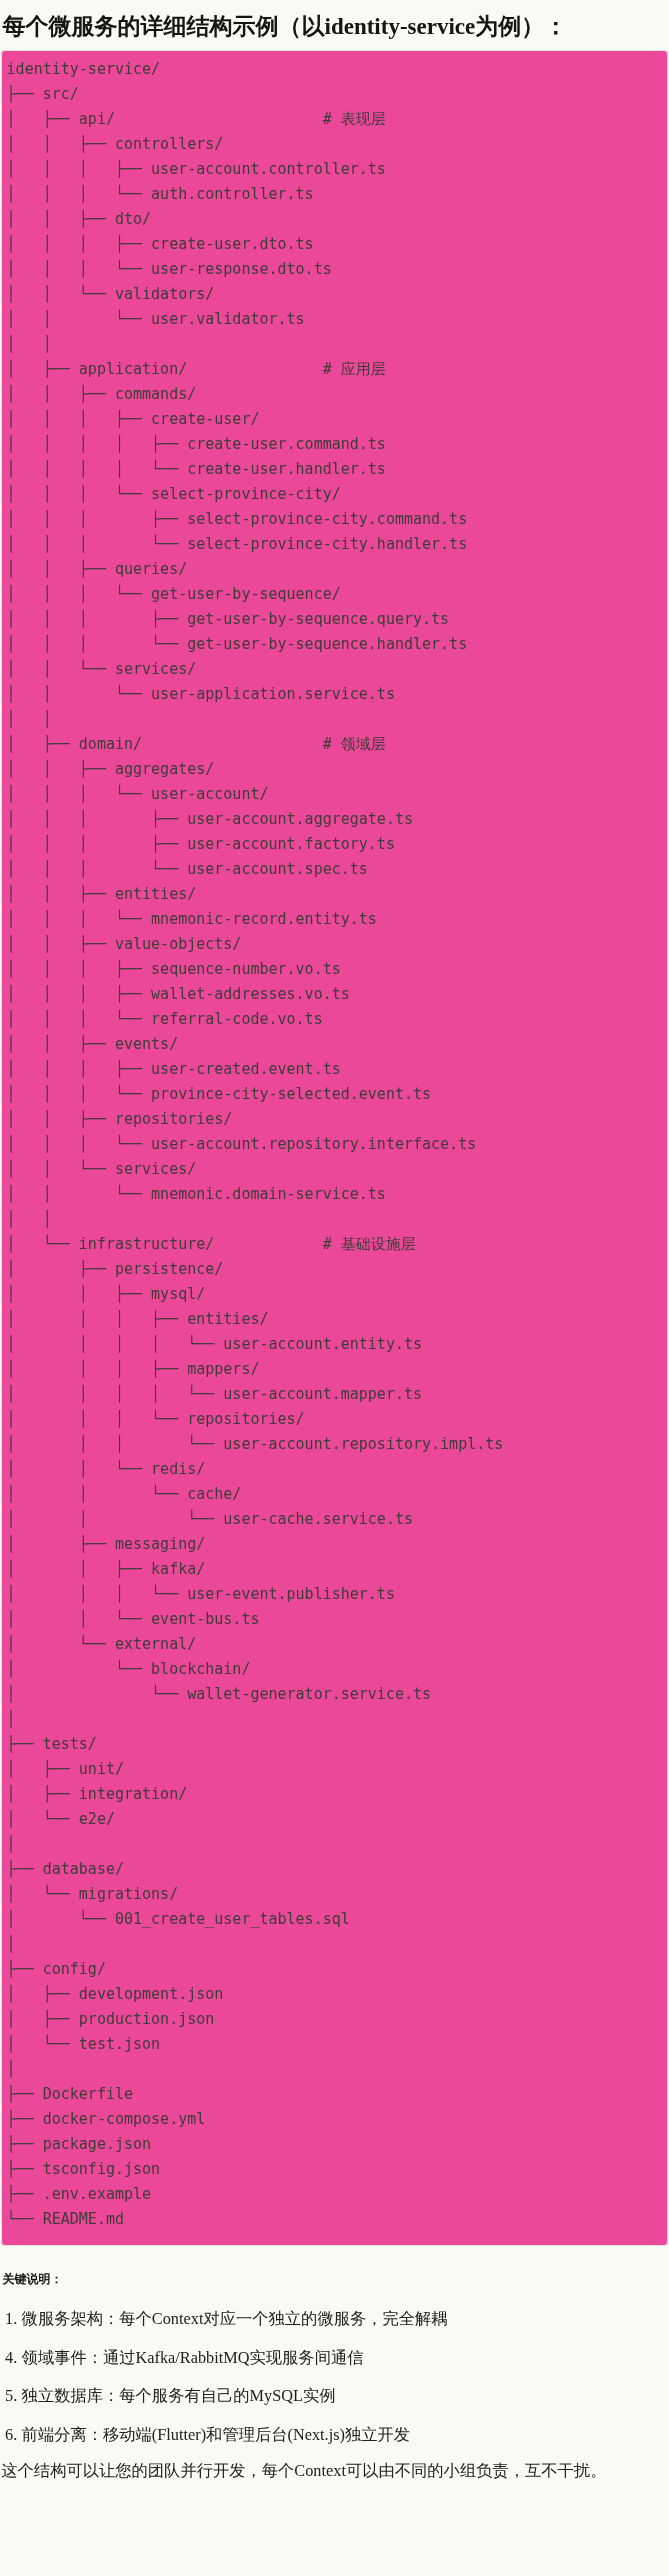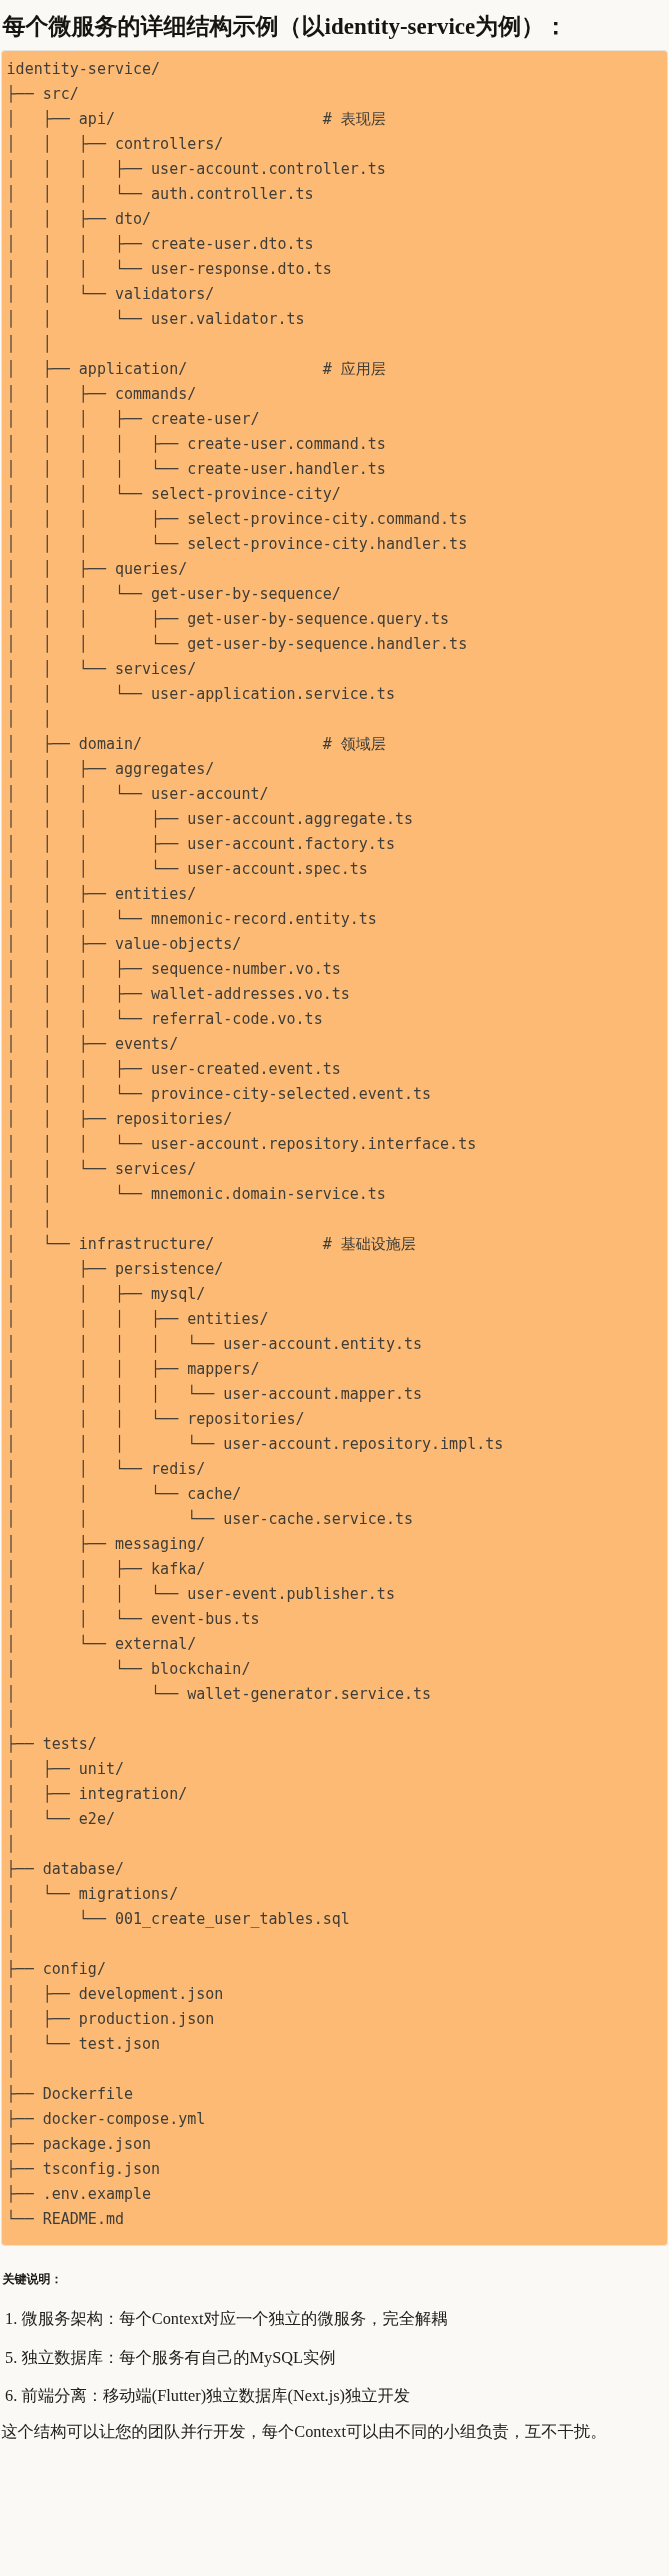--- a/index.html
+++ b/index.html
@@ -17,21 +17,21 @@
   }
   .title {
     font-size: 23px;
     font-weight: 700;
     line-height: 1.25;
     margin: 2.5px 3.8px 8.8px 2.5px;
     color: #161511;
   }
   .code-block {
     margin: 0 0.6px;
-    background: #fdba74;
+    background: #ec4899;
     border: 0.9px solid #E5E3DA;
     border-radius: 3.8px;
     padding: 6.3px 3.8px 12.5px 5px;
     overflow: hidden;
   }
   .code-block code {
     display: block;
     font-family: "DejaVu Sans Mono", "Liberation Mono", monospace;
     font-size: 15px;
     line-height: 25px;
@@ -163,20 +163,21 @@
 ├── docker-compose.yml
 ├── package.json
 ├── tsconfig.json
 ├── .env.example
 └── README.md</code></pre>
 
   <h3 class="notes-heading">关键说明：</h3>
 
   <ol class="notes-list">
     <li><span class="note-num">1.</span><span class="note-term">微服务架构</span><span>：每个Context对应一个独立的微服务，完全解耦</span></li>
+    <li><span class="note-num">4.</span><span class="note-term">领域事件</span><span>：通过Kafka/RabbitMQ实现服务间通信</span></li>
     <li><span class="note-num">5.</span><span class="note-term">独立数据库</span><span>：每个服务有自己的MySQL实例</span></li>
-    <li><span class="note-num">6.</span><span class="note-term">前端分离</span><span>：移动端(Flutter)独立数据库(Next.js)独立开发</span></li>
+    <li><span class="note-num">6.</span><span class="note-term">前端分离</span><span>：移动端(Flutter)和管理后台(Next.js)独立开发</span></li>
   </ol>
 
   <p class="closing">这个结构可以让您的团队并行开发，每个Context可以由不同的小组负责，互不干扰。</p>
 
 </div>
 
 
 </body></html>

